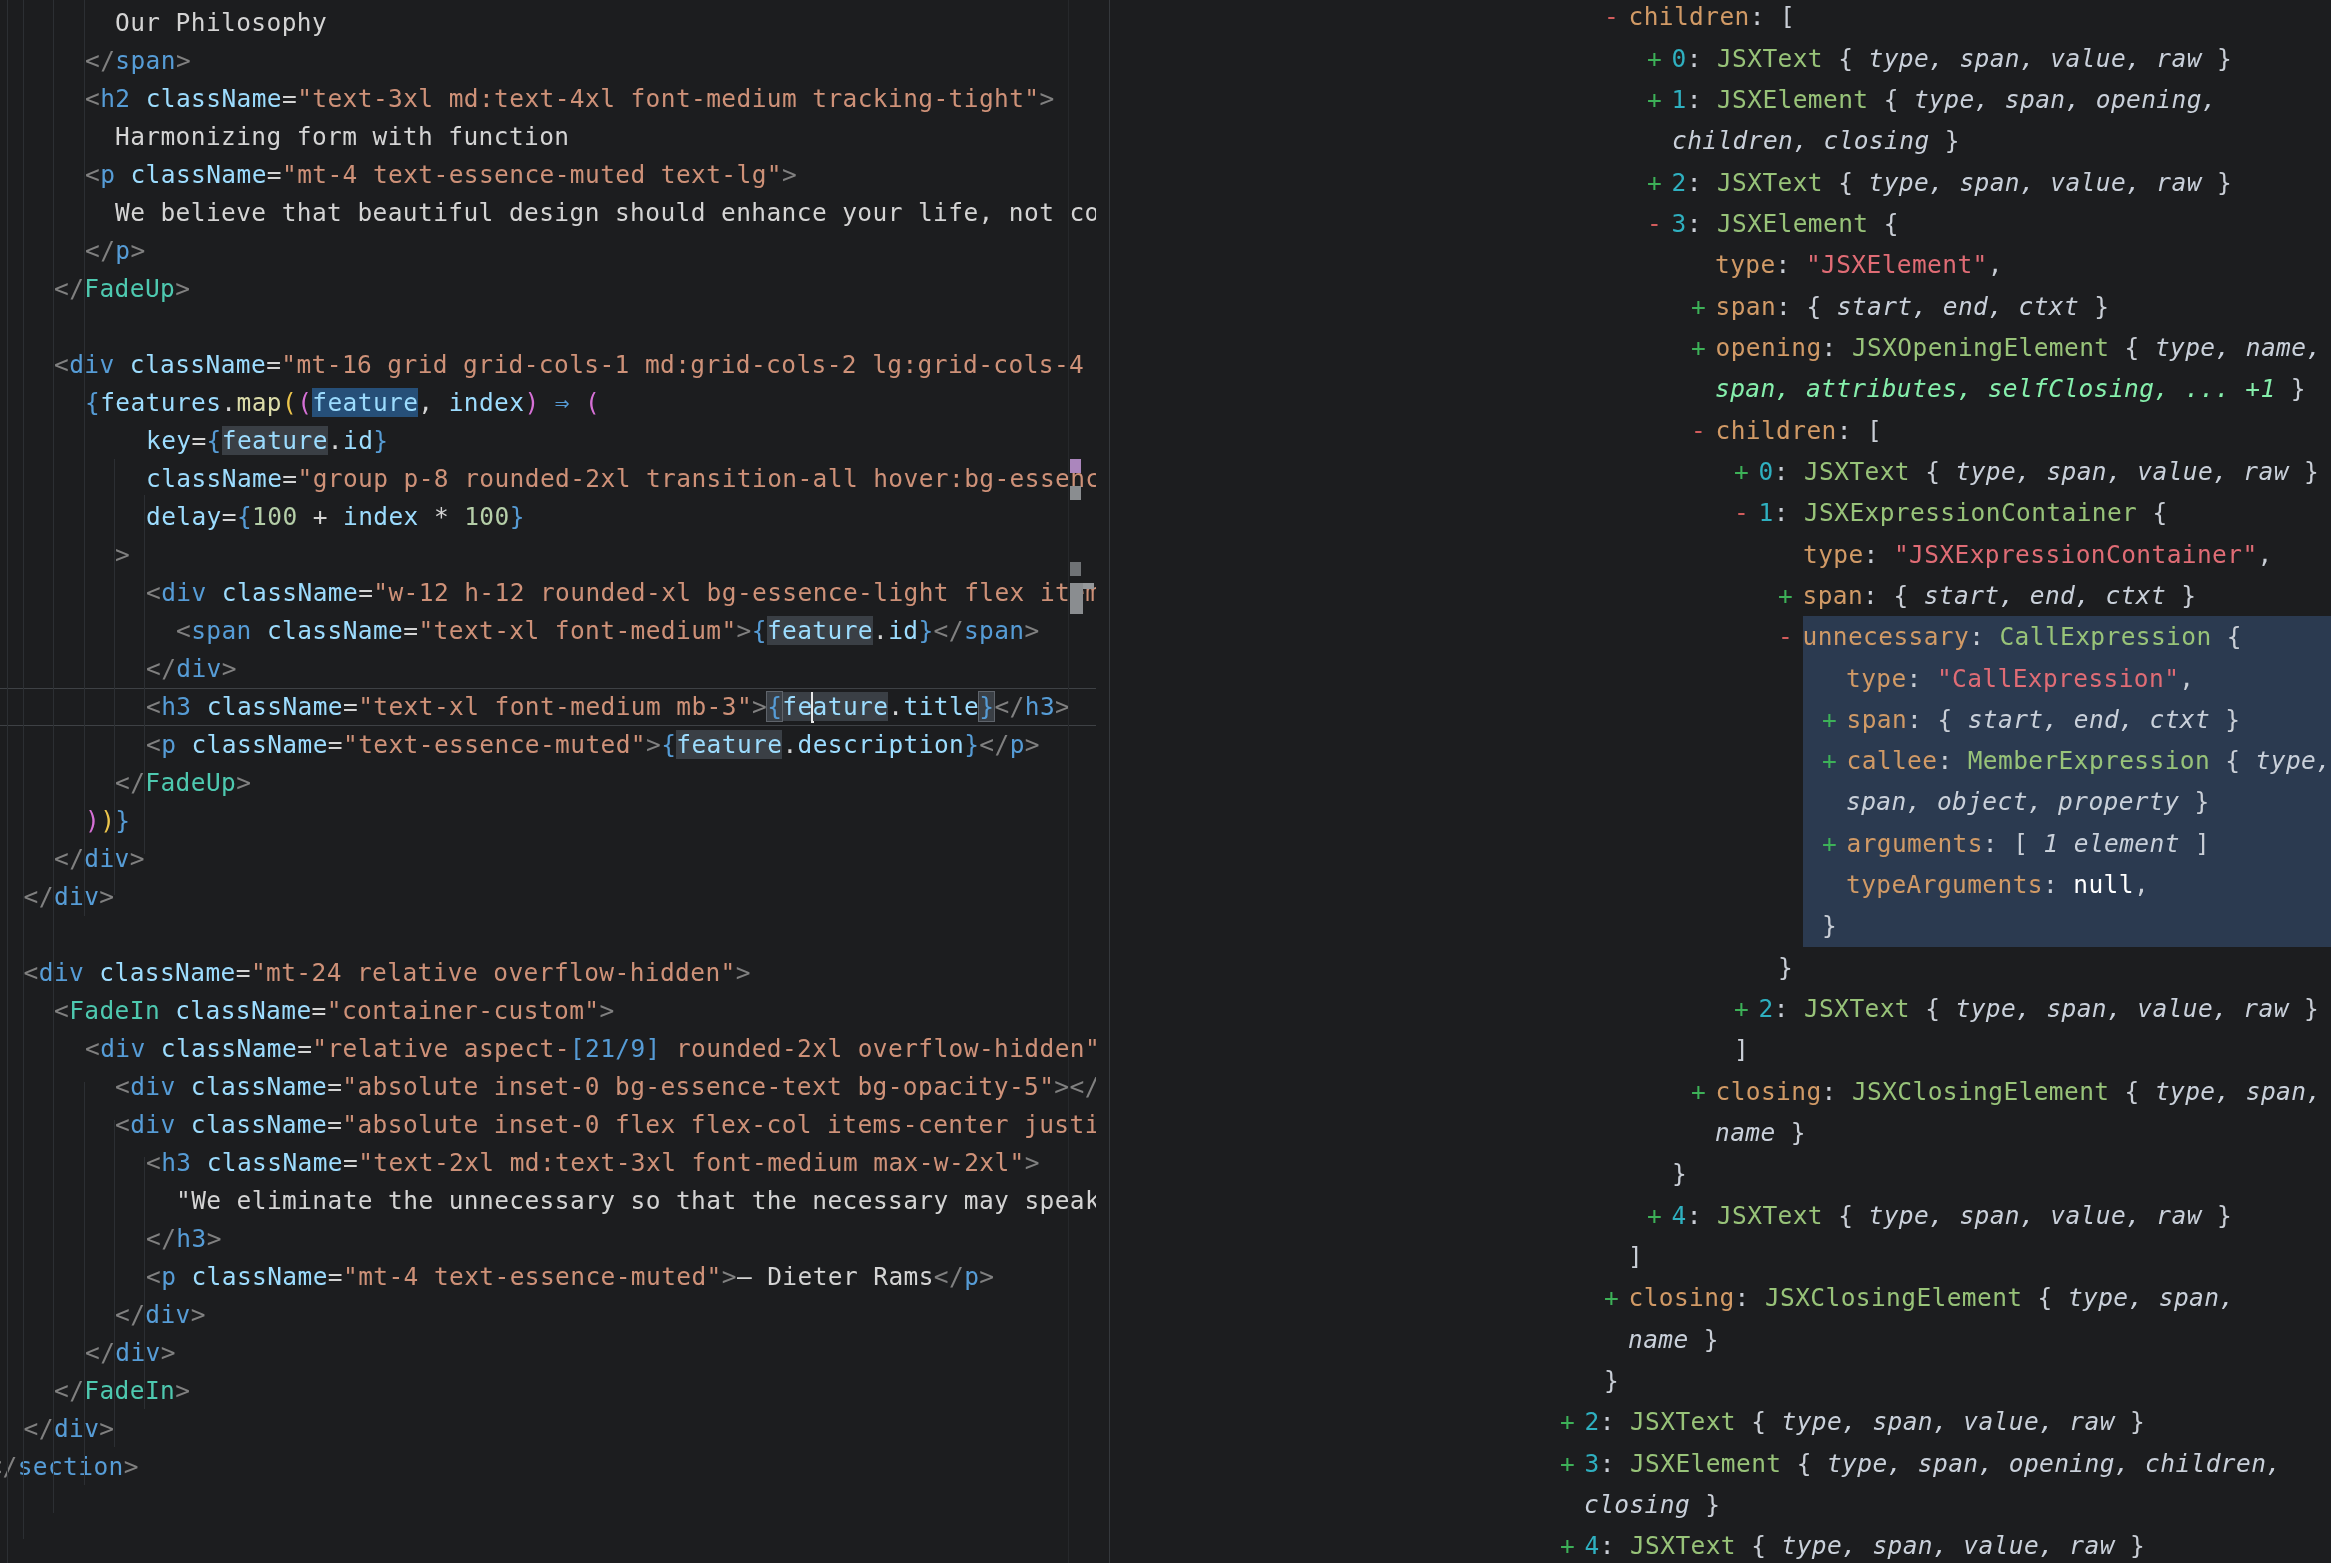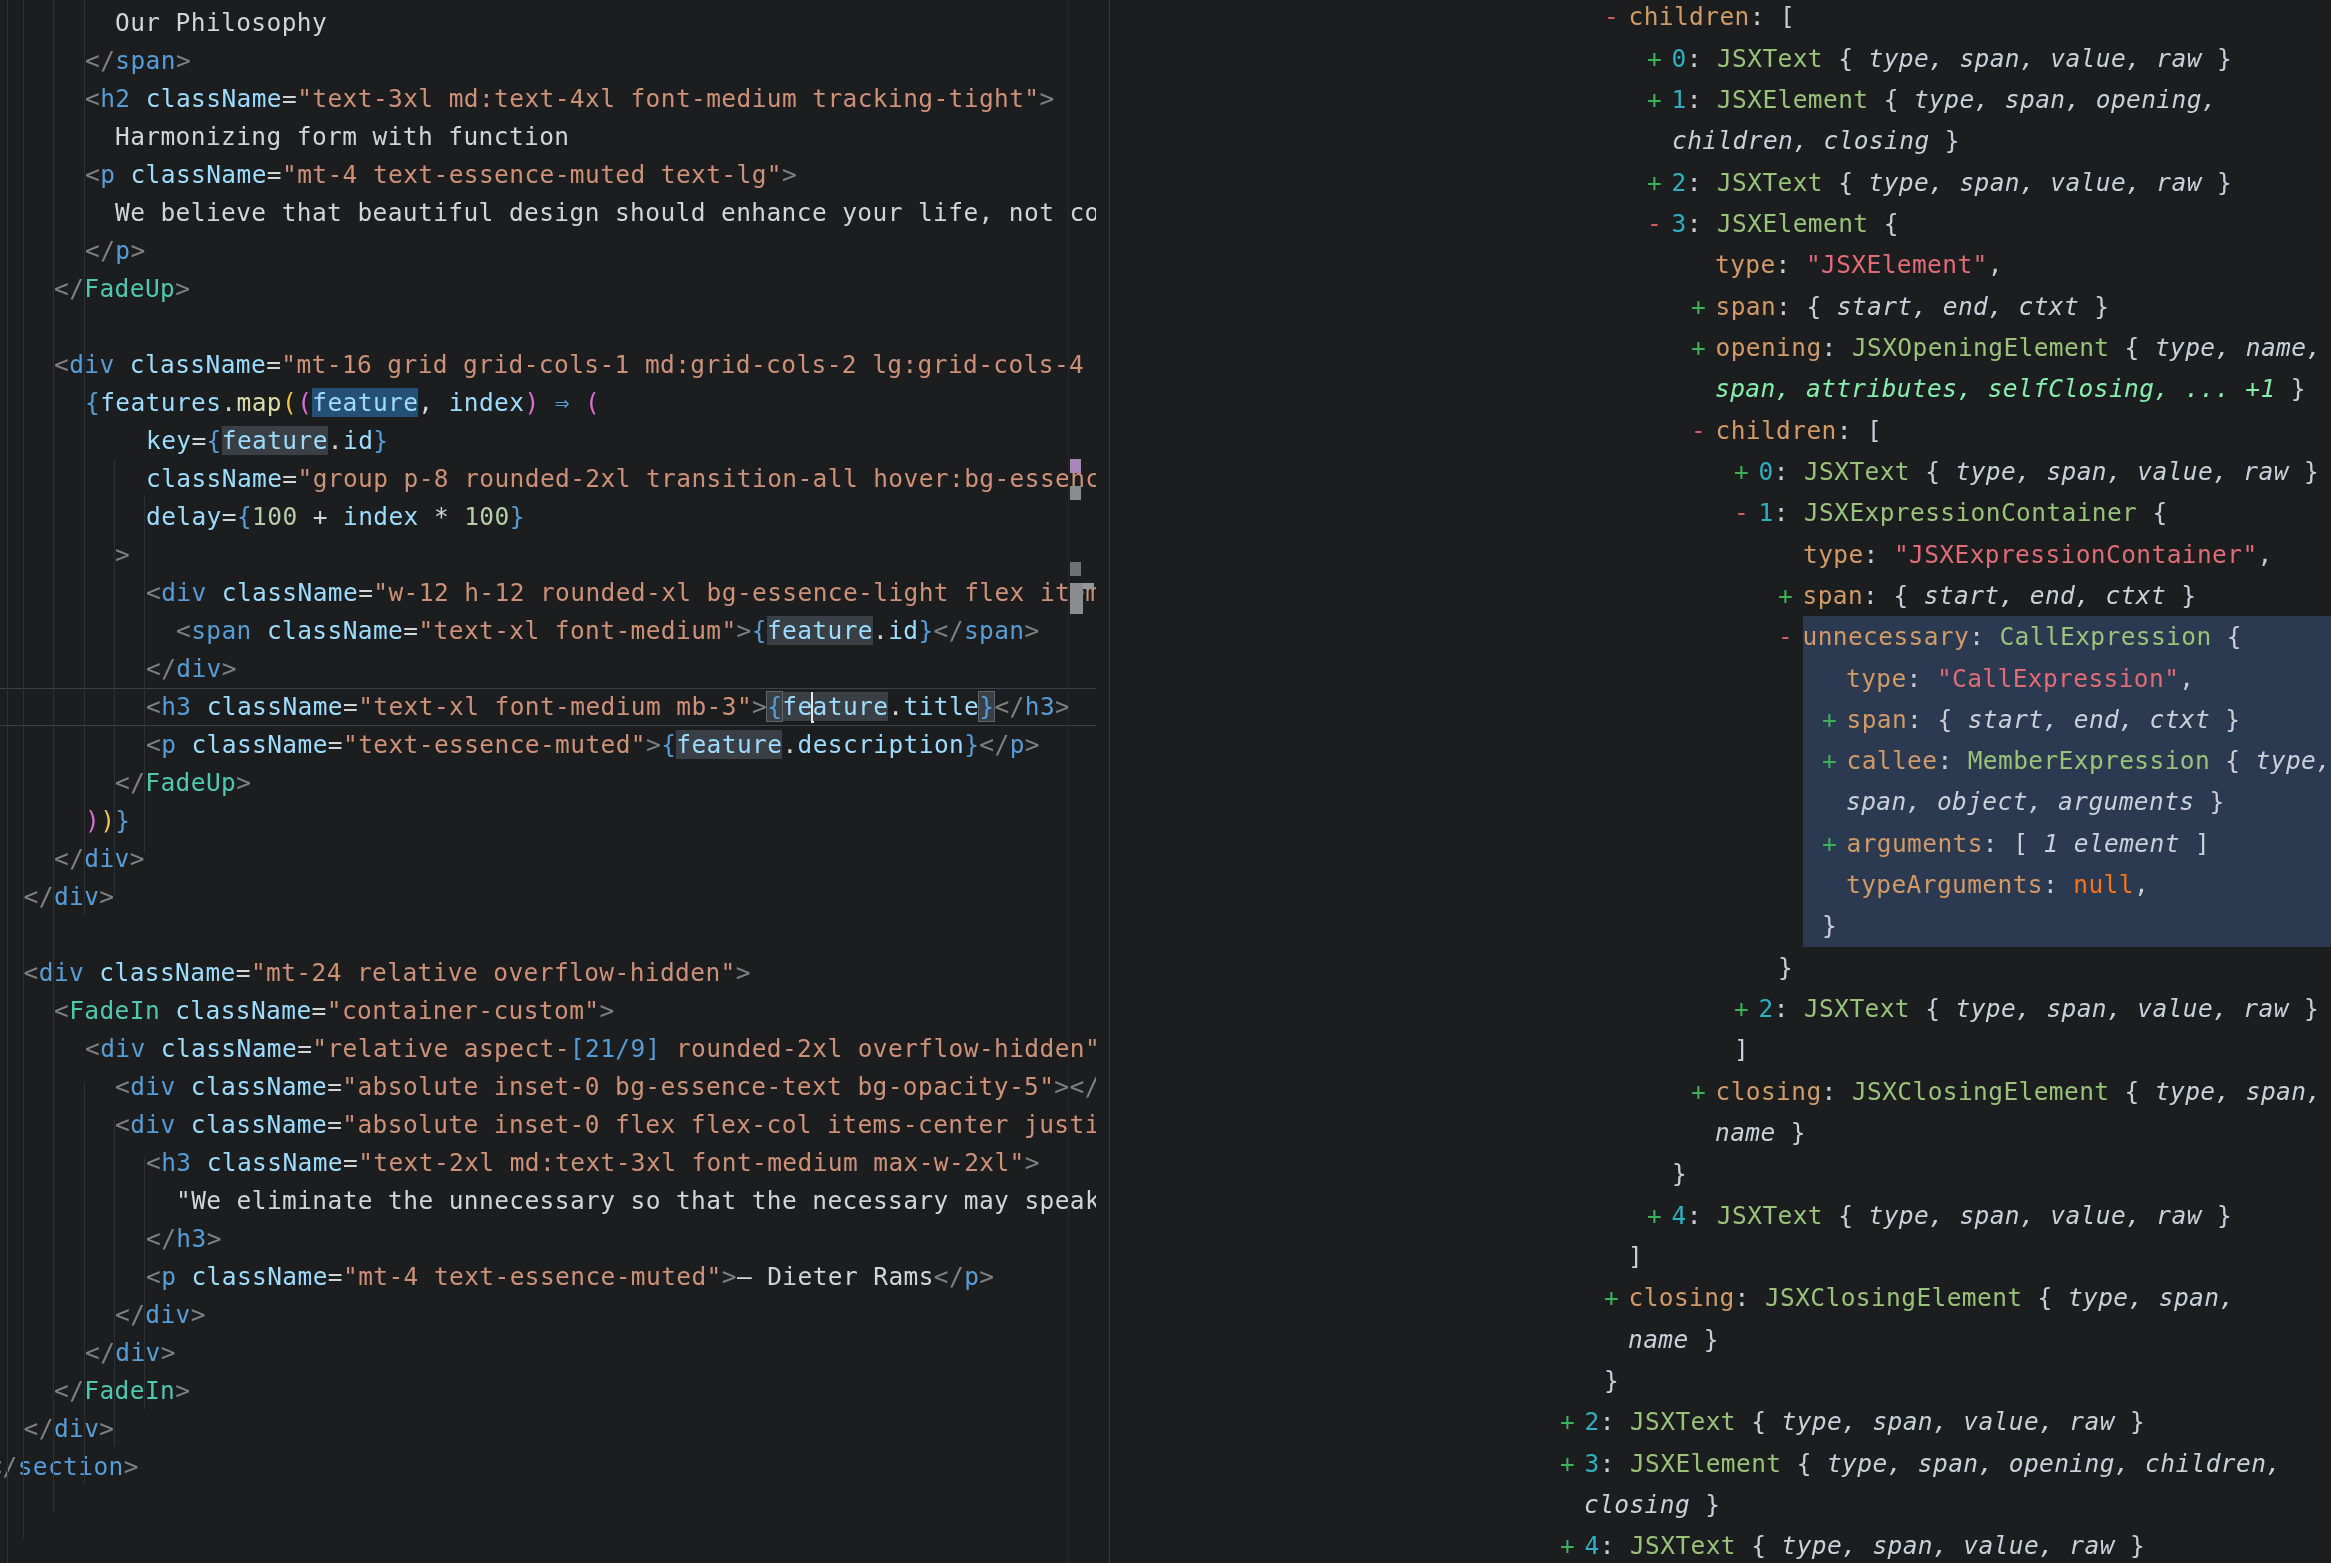--- a/index.html
+++ b/index.html
@@ -106,23 +106,23 @@
       <div class="arow" style="top: 368px;"><span style="display: inline-block; margin-left: 606px;"><span class="it" style="color: #86efac;">span, attributes, selfClosing, ... +1</span><span style="color: rgb(201, 206, 214);"> }</span></span></div>
       <div class="arow" style="top: 410px;"><span style="display: inline-block; margin-left: 582px;"><span class="sign" style="color: rgb(211, 92, 92);">-</span><span style="color: rgb(209, 154, 102);">children</span><span style="color: rgb(201, 206, 214);">: [</span></span></div>
       <div class="arow" style="top: 451px;"><span style="display: inline-block; margin-left: 625px;"><span class="sign" style="color: rgb(61, 177, 88);">+</span><span style="color: rgb(47, 176, 192);">0</span><span style="color: rgb(201, 206, 214);">: </span><span style="color: rgb(152, 195, 121);">JSXText</span><span style="color: rgb(201, 206, 214);"> { </span><span class="it" style="color: rgb(201, 208, 218);">type, span, value, raw</span><span style="color: rgb(201, 206, 214);"> }</span></span></div>
       <div class="arow" style="top: 492px;"><span style="display: inline-block; margin-left: 625px;"><span class="sign" style="color: rgb(211, 92, 92);">-</span><span style="color: rgb(47, 176, 192);">1</span><span style="color: rgb(201, 206, 214);">: </span><span style="color: rgb(152, 195, 121);">JSXExpressionContainer</span><span style="color: rgb(201, 206, 214);"> {</span></span></div>
       <div class="arow" style="top: 534px;"><span style="display: inline-block; margin-left: 694px;"><span style="color: rgb(209, 154, 102);">type</span><span style="color: rgb(201, 206, 214);">: </span><span style="color: rgb(224, 108, 117);">"JSXExpressionContainer"</span><span style="color: rgb(201, 206, 214);">,</span></span></div>
       <div class="arow" style="top: 575px;"><span style="display: inline-block; margin-left: 669px;"><span class="sign" style="color: rgb(61, 177, 88);">+</span><span style="color: rgb(209, 154, 102);">span</span><span style="color: rgb(201, 206, 214);">: { </span><span class="it" style="color: rgb(201, 208, 218);">start, end, ctxt</span><span style="color: rgb(201, 206, 214);"> }</span></span></div>
       <div class="arow" style="top: 616px;"><span style="display: inline-block; margin-left: 669px;"><span class="sign" style="color: rgb(211, 92, 92);">-</span><span style="color: rgb(209, 154, 102);">unnecessary</span><span style="color: rgb(201, 206, 214);">: </span><span style="color: rgb(152, 195, 121);">CallExpression</span><span style="color: rgb(201, 206, 214);"> {</span></span></div>
       <div class="arow" style="top: 658px;"><span style="display: inline-block; margin-left: 737px;"><span style="color: rgb(209, 154, 102);">type</span><span style="color: rgb(201, 206, 214);">: </span><span style="color: rgb(224, 108, 117);">"CallExpression"</span><span style="color: rgb(201, 206, 214);">,</span></span></div>
       <div class="arow" style="top: 699px;"><span style="display: inline-block; margin-left: 713px;"><span class="sign" style="color: rgb(61, 177, 88);">+</span><span style="color: rgb(209, 154, 102);">span</span><span style="color: rgb(201, 206, 214);">: { </span><span class="it" style="color: rgb(201, 208, 218);">start, end, ctxt</span><span style="color: rgb(201, 206, 214);"> }</span></span></div>
       <div class="arow" style="top: 740px;"><span style="display: inline-block; margin-left: 713px;"><span class="sign" style="color: rgb(61, 177, 88);">+</span><span style="color: rgb(209, 154, 102);">callee</span><span style="color: rgb(201, 206, 214);">: </span><span style="color: rgb(152, 195, 121);">MemberExpression</span><span style="color: rgb(201, 206, 214);"> { </span><span class="it" style="color: rgb(201, 208, 218);">type,</span></span></div>
-      <div class="arow" style="top: 781px;"><span style="display: inline-block; margin-left: 737px;"><span class="it" style="color: rgb(201, 208, 218);">span, object, arguments</span><span style="color: rgb(201, 206, 214);"> }</span></span></div>
+      <div class="arow" style="top: 781px;"><span style="display: inline-block; margin-left: 737px;"><span class="it" style="color: rgb(201, 208, 218);">span, object, property</span><span style="color: rgb(201, 206, 214);"> }</span></span></div>
       <div class="arow" style="top: 823px;"><span style="display: inline-block; margin-left: 713px;"><span class="sign" style="color: rgb(61, 177, 88);">+</span><span style="color: rgb(209, 154, 102);">arguments</span><span style="color: rgb(201, 206, 214);">: [ </span><span class="it" style="color: rgb(201, 208, 218);">1 element</span><span style="color: rgb(201, 206, 214);"> ]</span></span></div>
-      <div class="arow" style="top: 864px;"><span style="display: inline-block; margin-left: 737px;"><span style="color: rgb(209, 154, 102);">typeArguments</span><span style="color: rgb(201, 206, 214);">: </span><span style="color: #f97316;">null</span><span style="color: rgb(201, 206, 214);">,</span></span></div>
+      <div class="arow" style="top: 864px;"><span style="display: inline-block; margin-left: 737px;"><span style="color: rgb(209, 154, 102);">typeArguments</span><span style="color: rgb(201, 206, 214);">: </span><span style="color: #ffffff;">null</span><span style="color: rgb(201, 206, 214);">,</span></span></div>
       <div class="arow" style="top: 905px;"><span style="display: inline-block; margin-left: 713px;"><span style="color: rgb(201, 206, 214);">}</span></span></div>
       <div class="arow" style="top: 947px;"><span style="display: inline-block; margin-left: 669px;"><span style="color: rgb(201, 206, 214);">}</span></span></div>
       <div class="arow" style="top: 988px;"><span style="display: inline-block; margin-left: 625px;"><span class="sign" style="color: rgb(61, 177, 88);">+</span><span style="color: rgb(47, 176, 192);">2</span><span style="color: rgb(201, 206, 214);">: </span><span style="color: rgb(152, 195, 121);">JSXText</span><span style="color: rgb(201, 206, 214);"> { </span><span class="it" style="color: rgb(201, 208, 218);">type, span, value, raw</span><span style="color: rgb(201, 206, 214);"> }</span></span></div>
       <div class="arow" style="top: 1029px;"><span style="display: inline-block; margin-left: 625px;"><span style="color: rgb(201, 206, 214);">]</span></span></div>
       <div class="arow" style="top: 1071px;"><span style="display: inline-block; margin-left: 582px;"><span class="sign" style="color: rgb(61, 177, 88);">+</span><span style="color: rgb(209, 154, 102);">closing</span><span style="color: rgb(201, 206, 214);">: </span><span style="color: rgb(152, 195, 121);">JSXClosingElement</span><span style="color: rgb(201, 206, 214);"> { </span><span class="it" style="color: rgb(201, 208, 218);">type, span,</span></span></div>
       <div class="arow" style="top: 1112px;"><span style="display: inline-block; margin-left: 606px;"><span class="it" style="color: rgb(201, 208, 218);">name</span><span style="color: rgb(201, 206, 214);"> }</span></span></div>
       <div class="arow" style="top: 1153px;"><span style="display: inline-block; margin-left: 563px;"><span style="color: rgb(201, 206, 214);">}</span></span></div>
       <div class="arow" style="top: 1195px;"><span style="display: inline-block; margin-left: 538px;"><span class="sign" style="color: rgb(61, 177, 88);">+</span><span style="color: rgb(47, 176, 192);">4</span><span style="color: rgb(201, 206, 214);">: </span><span style="color: rgb(152, 195, 121);">JSXText</span><span style="color: rgb(201, 206, 214);"> { </span><span class="it" style="color: rgb(201, 208, 218);">type, span, value, raw</span><span style="color: rgb(201, 206, 214);"> }</span></span></div>
       <div class="arow" style="top: 1236px;"><span style="display: inline-block; margin-left: 519px;"><span style="color: rgb(201, 206, 214);">]</span></span></div>
       <div class="arow" style="top: 1277px;"><span style="display: inline-block; margin-left: 495px;"><span class="sign" style="color: rgb(61, 177, 88);">+</span><span style="color: rgb(209, 154, 102);">closing</span><span style="color: rgb(201, 206, 214);">: </span><span style="color: rgb(152, 195, 121);">JSXClosingElement</span><span style="color: rgb(201, 206, 214);"> { </span><span class="it" style="color: rgb(201, 208, 218);">type, span,</span></span></div>

